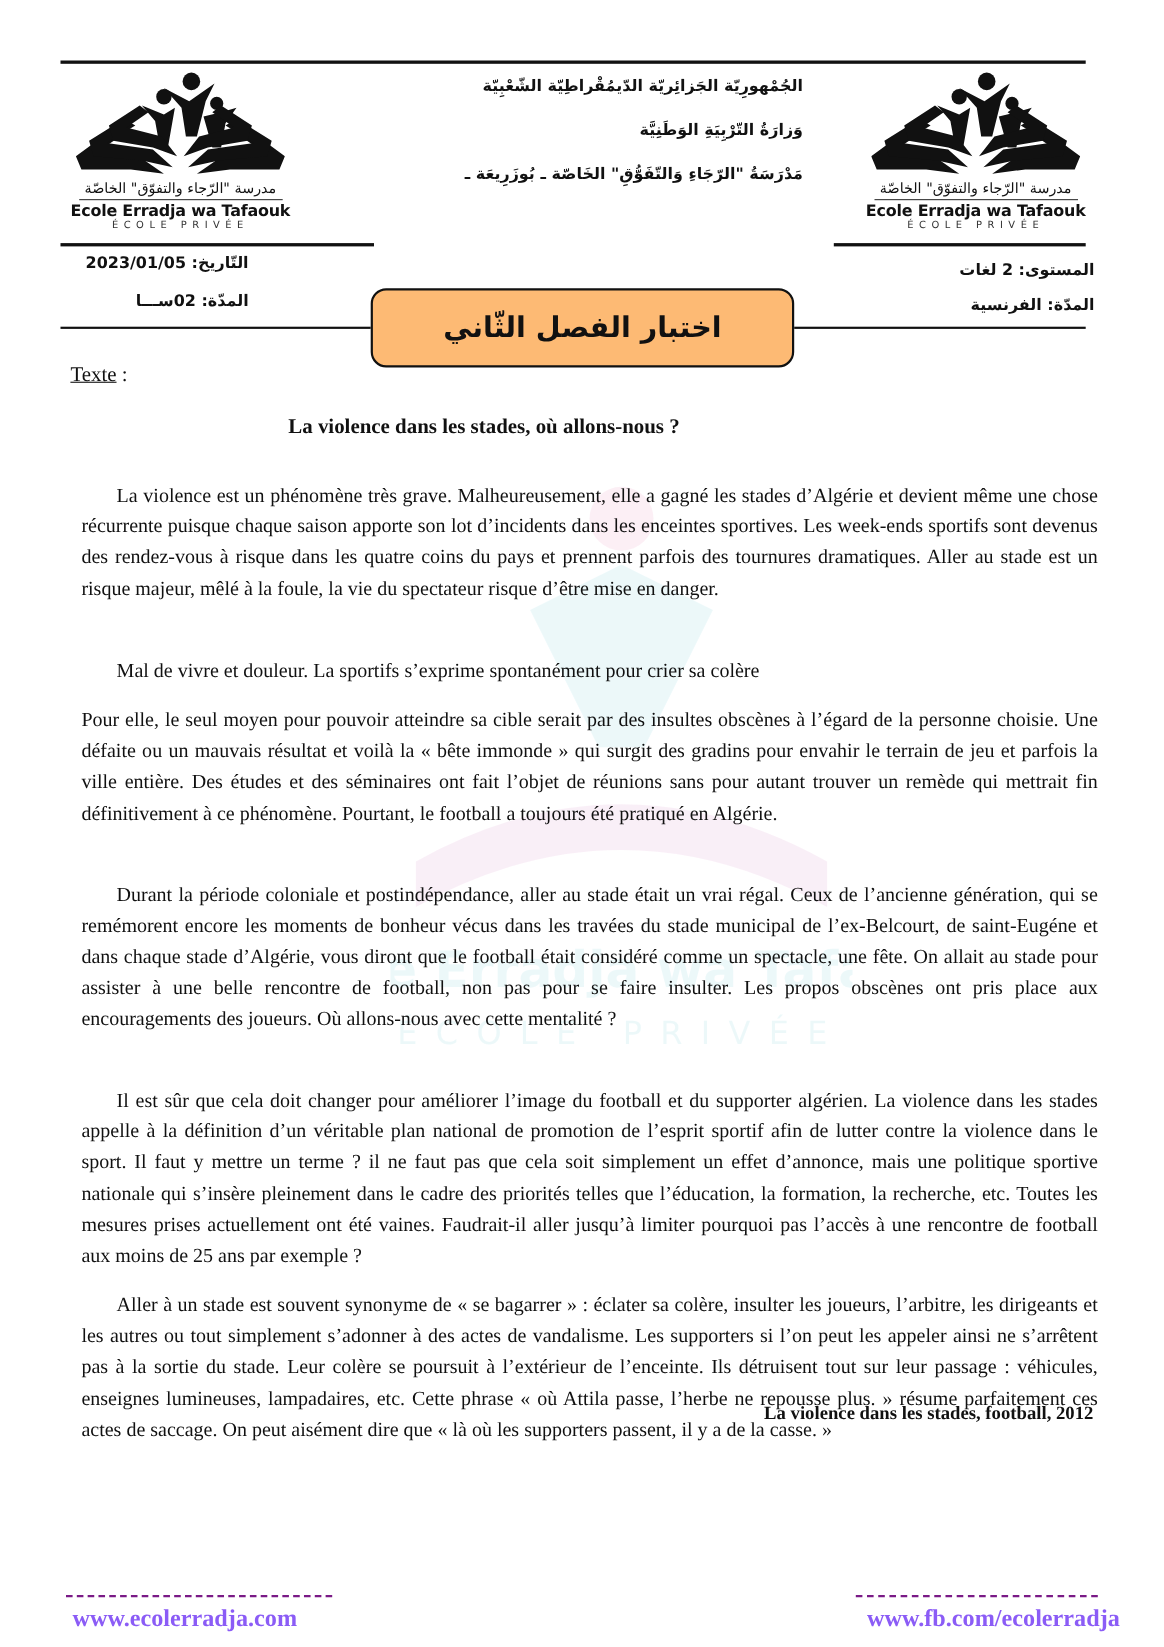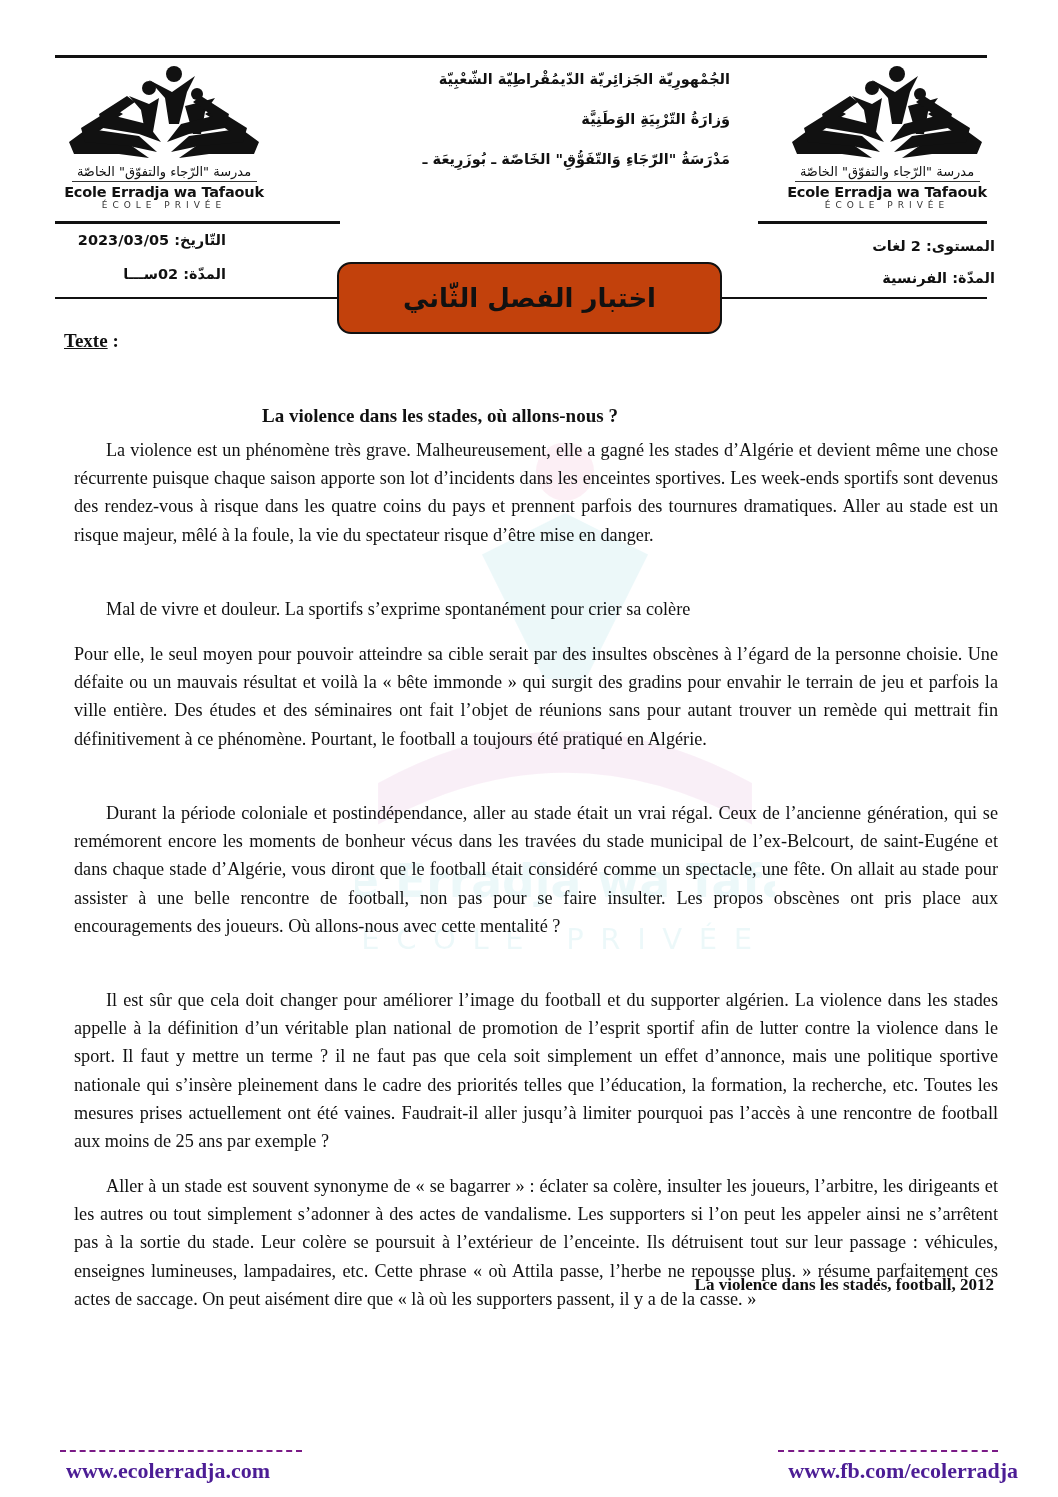--- a/index.html
+++ b/index.html
@@ -11,30 +11,30 @@
   .logo .ar { font-family: "DejaVu Sans", sans-serif; font-size: 13px; direction: rtl; margin-top: 2px; }
   .logo .sep { height: 1px; background: #333; width: 185px; margin: 2px auto; }
   .logo .en { font-family: "DejaVu Sans", sans-serif; font-weight: bold; font-size: 14.5px; letter-spacing: -0.2px; }
   .logo .priv { font-family: "DejaVu Sans", sans-serif; font-size: 9px; letter-spacing: 5px; color: #333; }
   .header-lines { position: absolute; left: 350px; width: 380px; top: 62px; text-align: right;
                   direction: rtl; font-family: "DejaVu Sans", sans-serif; font-weight: bold; font-size: 14.5px; }
   .header-lines div { height: 40px; line-height: 34px; }
   .meta { position: absolute; direction: rtl; font-family: "DejaVu Sans", sans-serif; font-weight: bold; font-size: 14.5px; }
   .title-box { position: absolute; left: 337px; top: 262px; width: 385px; height: 72px; border: 2.5px solid #111;
                border-radius: 14px; box-sizing: border-box; display: flex; align-items: center; justify-content: center;
-               font-family: "DejaVu Sans", sans-serif; font-weight: bold; font-size: 26px; direction: rtl; background: #c2410c; }
-  .texte-label { position: absolute; left: 64px; top: 330px; font-weight: bold; font-size: 19px; }
+               font-family: "DejaVu Sans", sans-serif; font-weight: bold; font-size: 26px; direction: rtl; background: #fdba74; }
+  .texte-label { position: absolute; left: 64px; top: 330px; font-weight: normal; font-size: 19px; }
   .texte-label u { text-decoration: underline; }
-  .article-title { position: absolute; left: 0; width: 880px; top: 378px; text-align: center; font-weight: bold; font-size: 19px; margin-top: 27px; }
+  .article-title { position: absolute; left: 0; width: 880px; top: 378px; text-align: center; font-weight: bold; font-size: 19px; }
   .body-text { position: absolute; left: 64px; width: 944px; font-size: 18.2px; line-height: 28.2px; text-align: justify; }
   .body-text p { margin: 10px; }
   .indent { text-indent: 32px; }
   .source { position: absolute; right: 64px; top: 1014px; font-weight: bold; font-size: 17px; }
   .footer-dots { position: absolute; height: 0; border-top: 2px dashed #7a1a86; }
-  .footer-link { position: absolute; top: 1458px; color: #4c1d95; font-weight: bold; font-size: 22px; text-decoration: none; }
+  .footer-link { position: absolute; top: 1458px; color: #8b5cf6; font-weight: bold; font-size: 22px; text-decoration: none; }
   .watermark { position: absolute; left: 355px; top: 430px; width: 420px; height: 540px; opacity: 0.09; pointer-events: none; }
 </style>
 </head>
 <body>
 
 <svg class="watermark" viewBox="0 0 200 260">
   <circle cx="100" cy="20" r="14" fill="#e05a9a"></circle>
   <path d="M60 60 L100 40 L140 60 L110 120 L90 120 Z" fill="#3cb8c8"></path>
   <path d="M10 170 Q100 120 190 170 L190 190 Q100 140 10 190 Z" fill="#c85ab0"></path>
   <text x="100" y="225" text-anchor="middle" font-size="22" fill="#3cb8c8" font-family="DejaVu Sans, sans-serif" font-weight="bold">Ecole Erradja wa Tafaouk</text>
@@ -92,21 +92,21 @@
   <div class="en">Ecole Erradja wa Tafaouk</div>
   <div class="priv">ÉCOLE PRIVÉE</div>
 </div>
 
 <div class="header-lines">
   <div>الجُمْهورِيّة الجَزائِريّة الدّيمُقْراطِيّة الشّعْبِيّة</div>
   <div>وَزارَةُ التّرْبِيَةِ الوَطَنِيَّة</div>
   <div>مَدْرَسَةُ "الرّجَاءِ وَالتّفَوُّقِ" الخَاصّة ـ بُوزَرِيعَة ـ</div>
 </div>
 
-<div class="meta" style="left:66px; top:232px; width:160px; text-align:right;">التّاريخ: 2023/03/05</div>
+<div class="meta" style="left:66px; top:232px; width:160px; text-align:right;">التّاريخ: 2023/01/05</div>
 <div class="meta" style="left:66px; top:266px; width:160px; text-align:right;">المدّة: 02ســـا</div>
 <div class="meta" style="left:820px; top:238px; width:175px; text-align:right;">المستوى: 2 لغات</div>
 <div class="meta" style="left:820px; top:270px; width:175px; text-align:right;">المدّة: الفرنسية</div>
 
 <div class="title-box">اختبار الفصل الثّاني</div>
 
 <div class="texte-label"><u>Texte</u><span> :</span></div>
 
 <div class="article-title">La violence dans les stades, où allons-nous ?</div>
 

